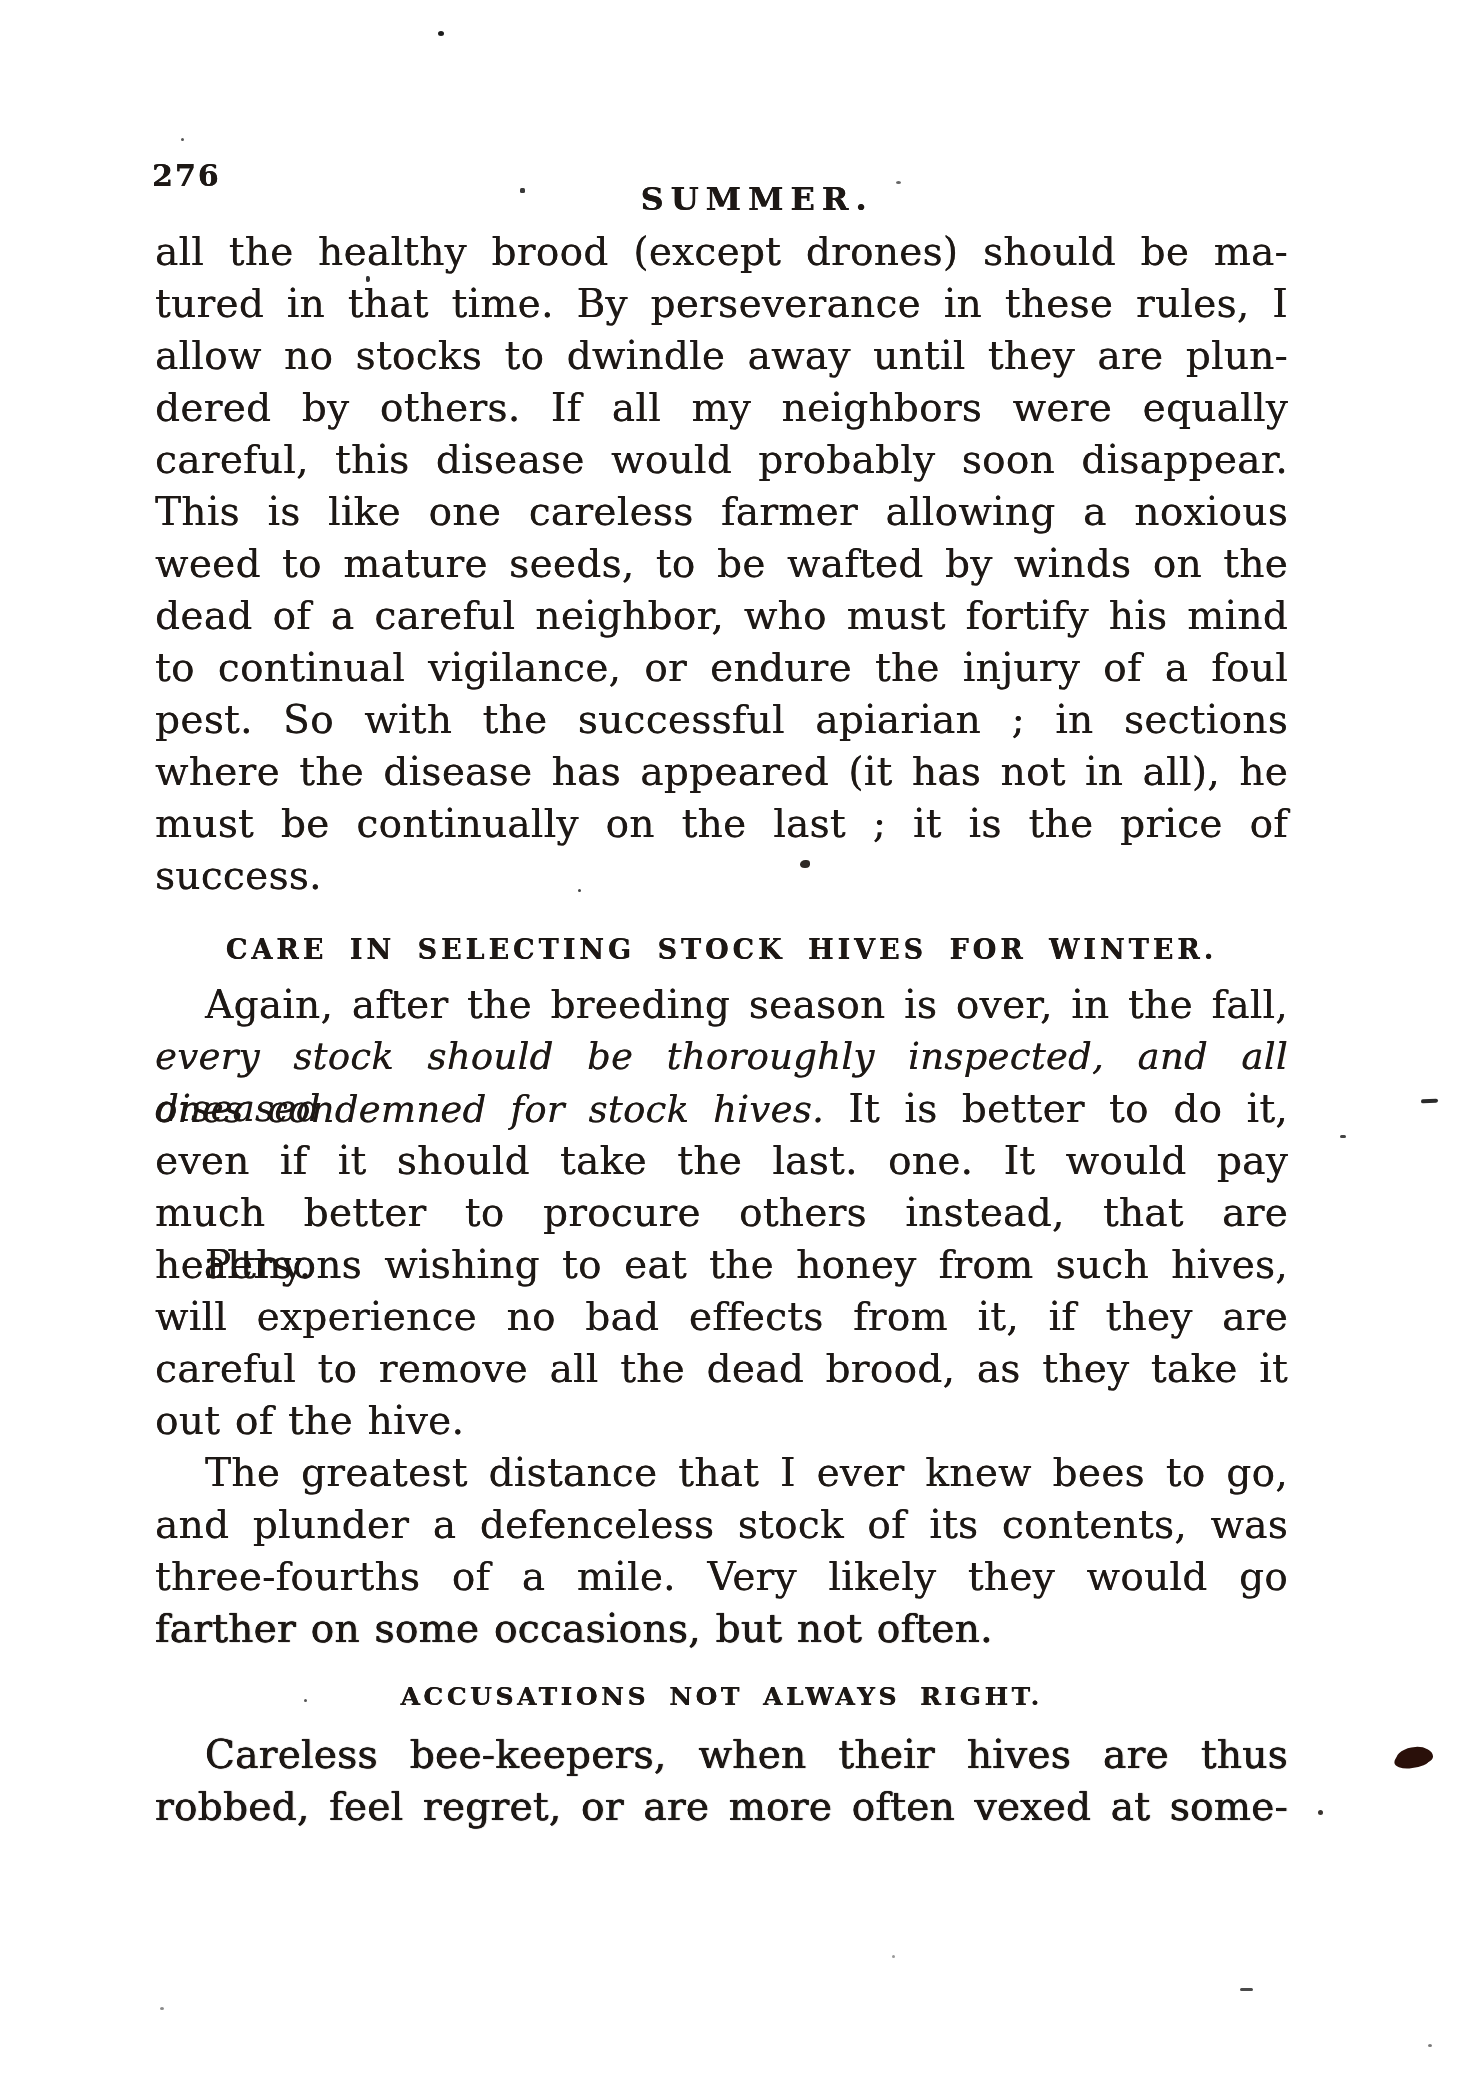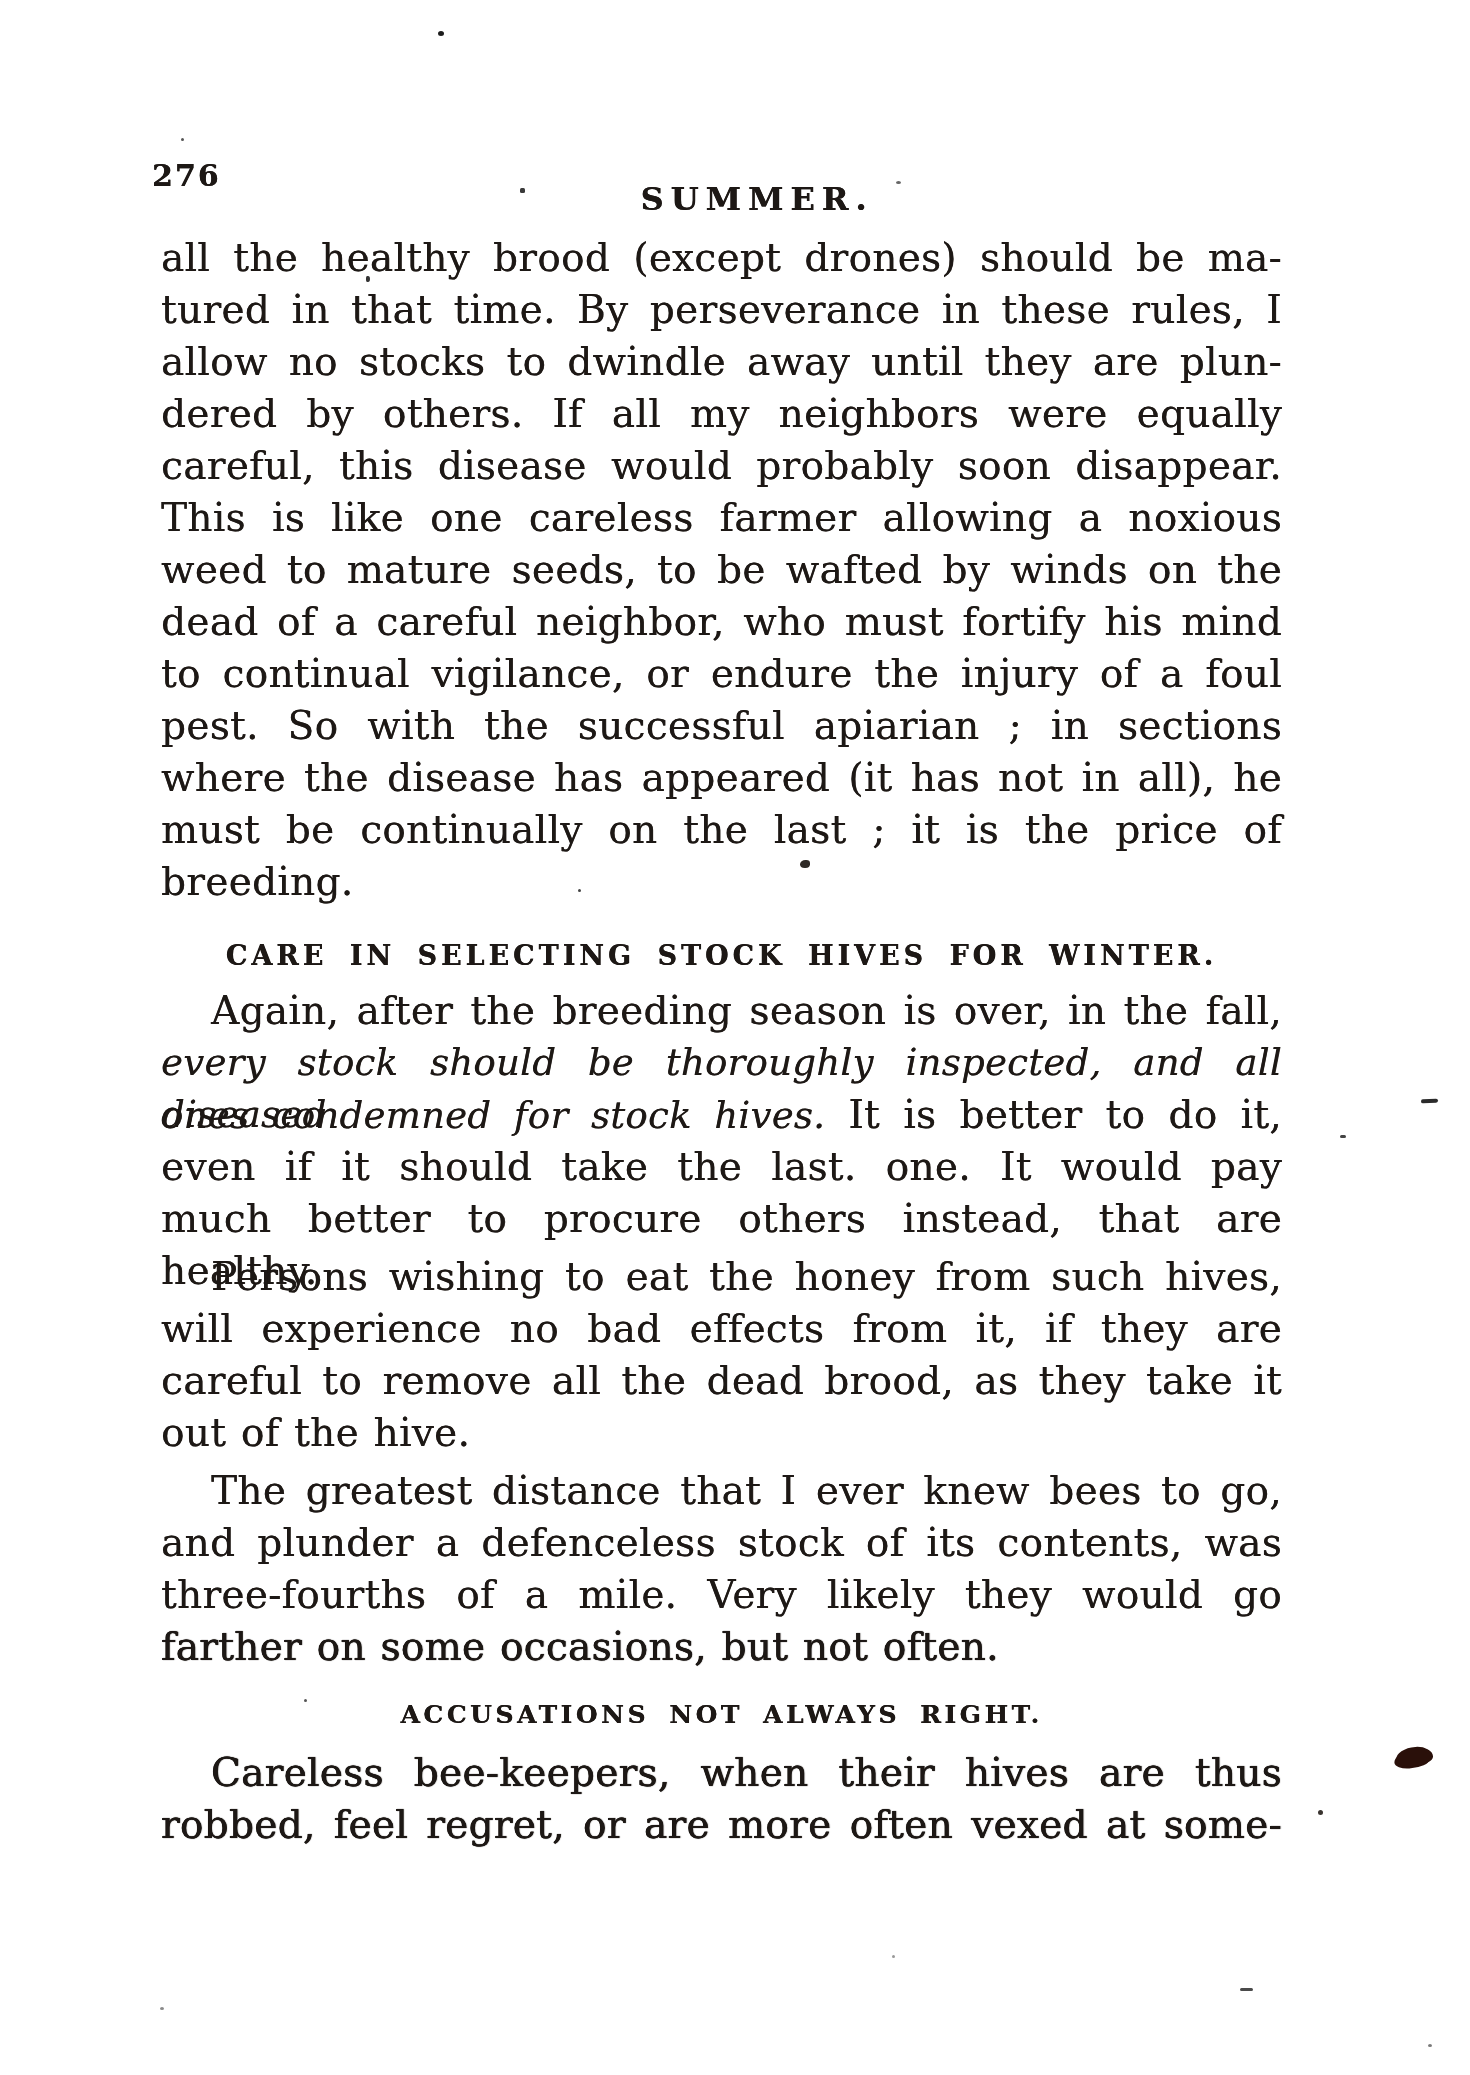--- a/index.html
+++ b/index.html
@@ -45,21 +45,21 @@
     font-size:27px;line-height:44px;height:44px;
     letter-spacing:4px;word-spacing:9px;
     margin-top:26px;
     text-shadow:0.3px 0.3px 0.5px #1d1815;
   }
   .sec-heading.second{
     font-size:25px;line-height:40px;height:40px;
     letter-spacing:3.5px;word-spacing:8px;
     margin-top:22px;
   }
-  .para{margin:6px;}
+  .para{margin:0;}
   .para.p2{margin-top:7px;}
   .para.p5{margin-top:12px;}
 
   
   .blot{
     position:absolute;left:1396px;top:1747px;width:37px;height:19px;
     background:#2a100a;border-radius:54% 46% 58% 42% / 60% 55% 45% 40%;
     transform:rotate(-4deg);
     box-shadow:-3px 3px 0 -1px #2a100a;
   }
@@ -96,21 +96,21 @@
       <div class="line just">allow no stocks to dwindle away until they are plun-</div>
       <div class="line just">dered by others. If all my neighbors were equally</div>
       <div class="line just">careful, this disease would probably soon disappear.</div>
       <div class="line just">This is like one careless farmer allowing a noxious</div>
       <div class="line just">weed to mature seeds, to be wafted by winds on the</div>
       <div class="line just">dead of a careful neighbor, who must fortify his mind</div>
       <div class="line just">to continual vigilance, or endure the injury of a foul</div>
       <div class="line just">pest. So with the successful apiarian ; in sections</div>
       <div class="line just">where the disease has appeared (it has not in all), he</div>
       <div class="line just">must be continually on the last ; it is the price of</div>
-      <div class="line">breeding.</div>
+      <div class="line">success.</div>
     </div>
 
     <div class="sec-heading">CARE IN SELECTING STOCK HIVES FOR WINTER.</div>
 
     <div class="para p2">
       <div class="line just ind">Again, after the breeding season is over, in the fall,</div>
       <div class="line just italic">every stock should be thoroughly inspected, and all diseased</div>
       <div class="line just"><span class="it">ones condemned for stock hives.</span> <span>It is better to do it,</span></div>
       <div class="line just">even if it should take the last. one. It would pay</div>
       <div class="line just">much better to procure others instead, that are healthy.</div>

